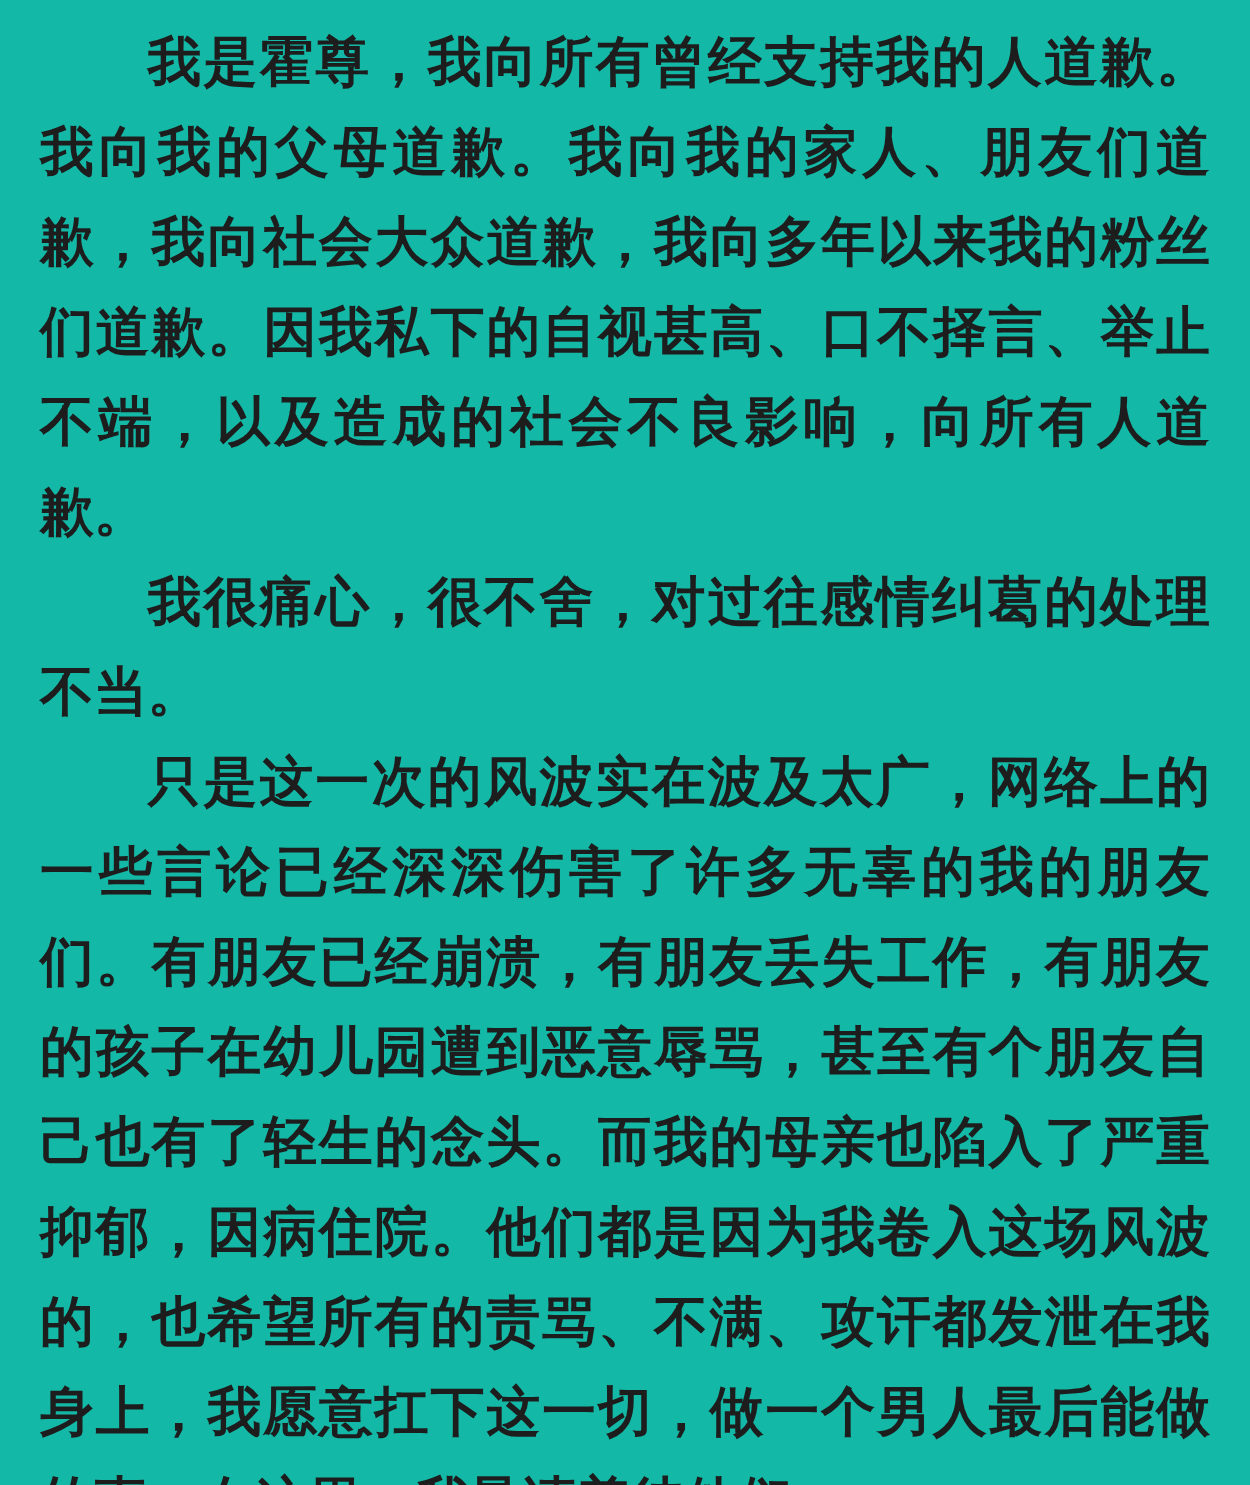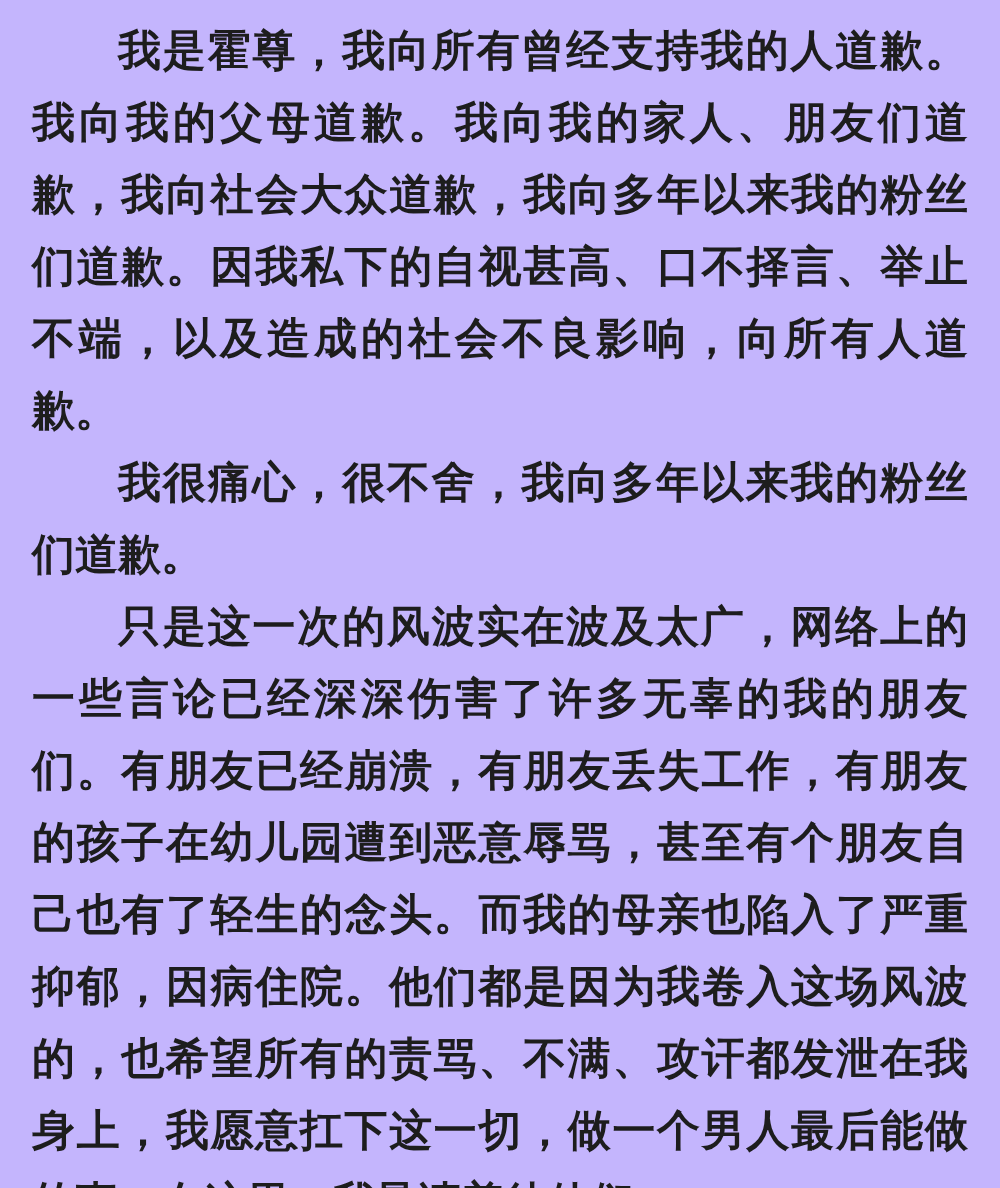--- a/index.html
+++ b/index.html
@@ -10,36 +10,36 @@
   body {
     width: 1000px;
     height: 1188px;
     overflow: hidden;
   }
   .page {
     box-sizing: border-box;
     width: 1000px;
     height: 1188px;
     padding: 14px 32px 20px 32px;
-    background: #c4b5fd;
+    background: #14b8a6;
   }
   .para {
     margin: 0;
     font-family: "DejaVu Sans", "Liberation Sans", sans-serif;
     font-weight: 600;
     font-size: 43px;
     line-height: 72px;
     color: #1d1d1d;
     text-align: justify;
     text-indent: 2em;
     letter-spacing: 0px;
     word-break: break-all;
     overflow-wrap: anywhere;
   }
 </style>
 </head>
 <body>
 
 <div class="page">
   <p class="para">我是霍尊，我向所有曾经支持我的人道歉。我向我的父母道歉。我向我的家人、朋友们道歉，我向社会大众道歉，我向多年以来我的粉丝们道歉。因我私下的自视甚高、口不择言、举止不端，以及造成的社会不良影响，向所有人道歉。</p>
-  <p class="para">我很痛心，很不舍，我向多年以来我的粉丝们道歉。</p>
+  <p class="para">我很痛心，很不舍，对过往感情纠葛的处理不当。</p>
   <p class="para">只是这一次的风波实在波及太广，网络上的一些言论已经深深伤害了许多无辜的我的朋友们。有朋友已经崩溃，有朋友丢失工作，有朋友的孩子在幼儿园遭到恶意辱骂，甚至有个朋友自己也有了轻生的念头。而我的母亲也陷入了严重抑郁，因病住院。他们都是因为我卷入这场风波的，也希望所有的责骂、不满、攻讦都发泄在我身上，我愿意扛下这一切，做一个男人最后能做的事。在这里，我恳请善待他们。</p>
 </div>
 
 </body></html>

